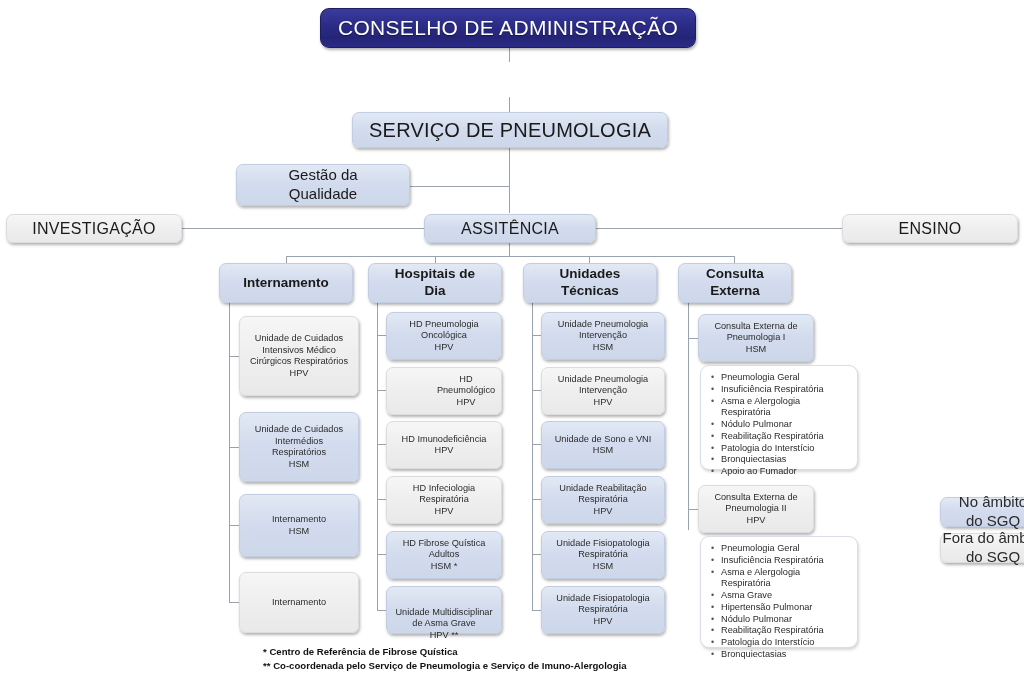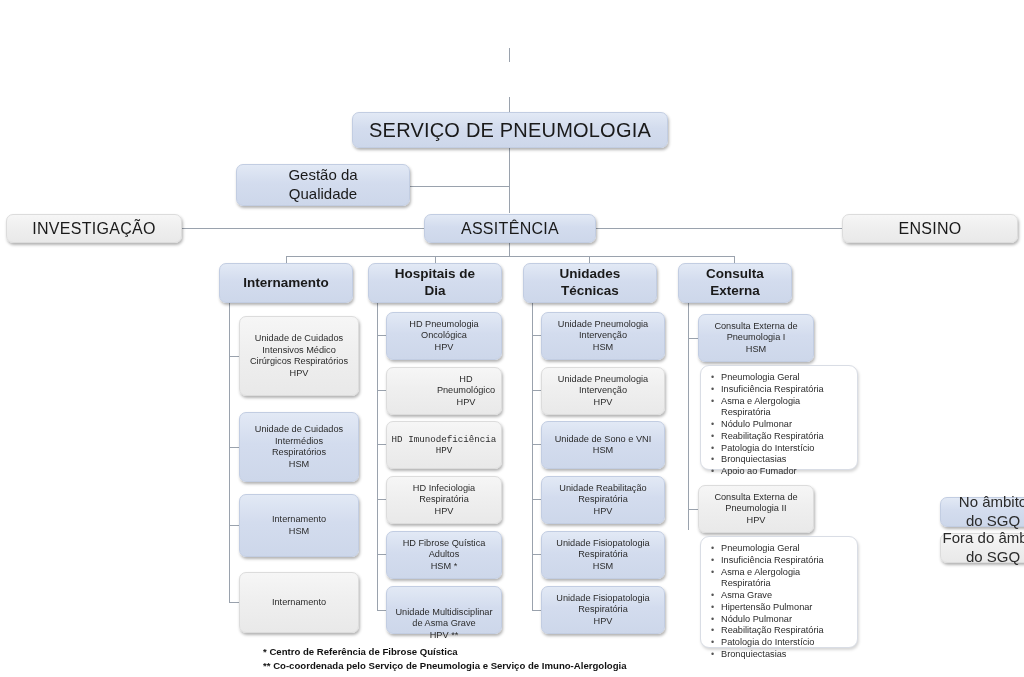--- a/index.html
+++ b/index.html
@@ -139,20 +139,23 @@
   <div class="ln h" style="left:532px;top:390px;width:9px;"></div>
   <div class="ln h" style="left:532px;top:444px;width:9px;"></div>
   <div class="ln h" style="left:532px;top:499px;width:9px;"></div>
   <div class="ln h" style="left:532px;top:554px;width:9px;"></div>
   <div class="ln h" style="left:532px;top:610px;width:9px;"></div>
 
   <div class="ln v" style="left:688px;top:302px;height:228px;"></div>
   <div class="ln h" style="left:688px;top:338px;width:10px;"></div>
   <div class="ln h" style="left:688px;top:509px;width:10px;"></div>
 
+  <div class="box navy top-title" style="left:320px;top:8px;width:376px;height:40px;">
+    <span>CONSELHO DE ADMINISTRAÇÃO</span>
+  </div>
 
 
   <div class="box blue gq-title" style="left:236px;top:164px;width:174px;height:42px;white-space:pre-line;">
     <span style="white-space:pre-line;">Gestão da
 Qualidade</span>
   </div>
 
   <div class="box blue serv-title" style="left:352px;top:112px;width:316px;height:36px;">
     <span>SERVIÇO DE PNEUMOLOGIA</span>
   </div>
@@ -211,21 +214,21 @@
   <div class="box blue leaf" style="left:386px;top:312px;width:116px;height:48px;white-space:pre-line;">
     <span style="white-space:pre-line;">HD Pneumologia
 Oncológica
 HPV</span>
   </div>
   <div class="box grey leaf" style="left:386px;top:367px;width:116px;height:48px;white-space:pre-line;padding-left:44px;">
     <span style="white-space:pre-line;">HD Pneumológico
 HPV</span>
   </div>
   <div class="box grey leaf" style="left:386px;top:421px;width:116px;height:48px;white-space:pre-line;">
-    <span style="white-space:pre-line;font-family:Liberation Mono, monospace;">HD Imunodeficiência
+    <span style="white-space:pre-line;">HD Imunodeficiência
 HPV</span>
   </div>
   <div class="box grey leaf" style="left:386px;top:476px;width:116px;height:48px;white-space:pre-line;">
     <span style="white-space:pre-line;">HD Infeciologia
 Respiratória
 HPV</span>
   </div>
   <div class="box blue leaf" style="left:386px;top:531px;width:116px;height:48px;white-space:pre-line;">
     <span style="white-space:pre-line;">HD Fibrose Quística
 Adultos

